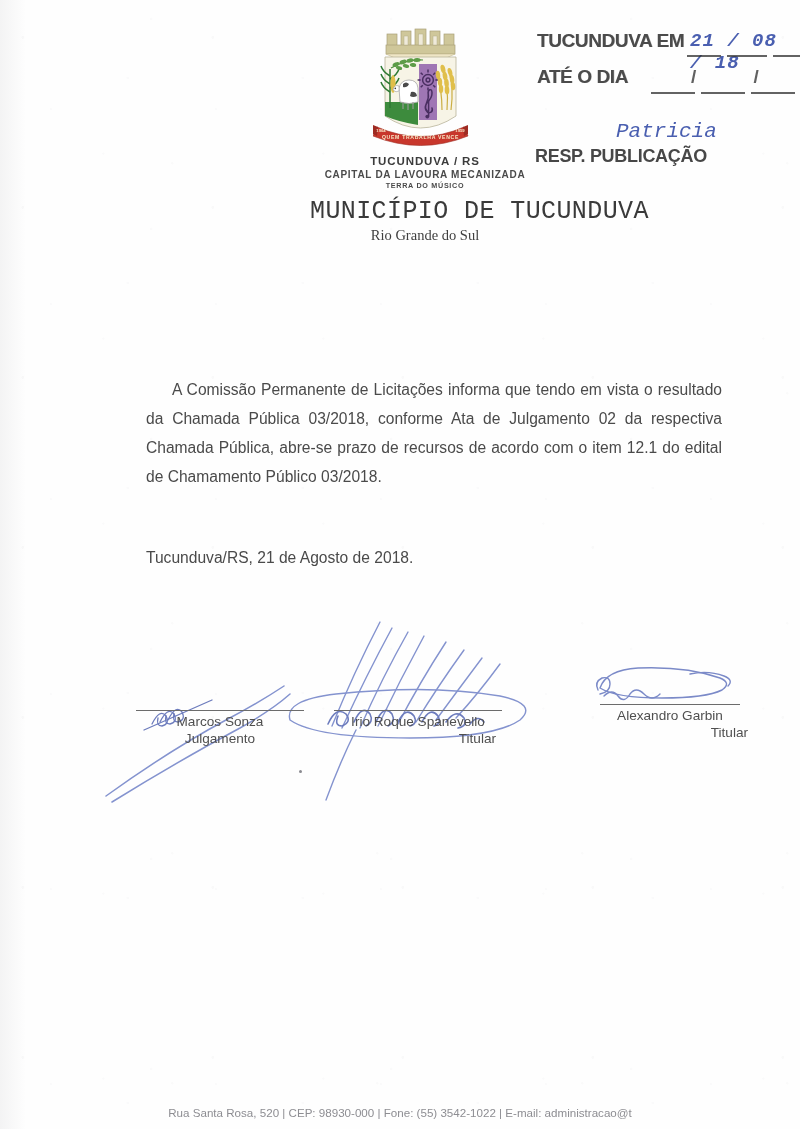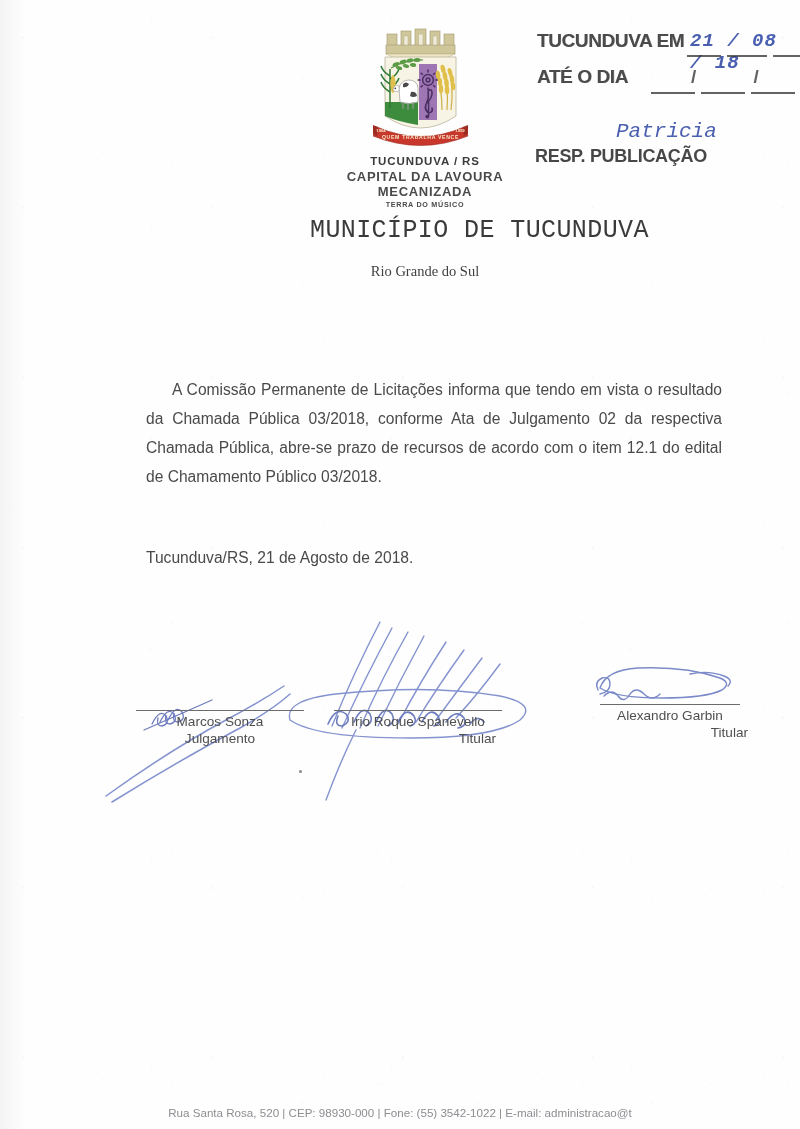--- a/index.html
+++ b/index.html
@@ -55,21 +55,21 @@
   .coat-svg { display: block; margin: 0 auto; }
 
   .muni-line1 {
     font-size: 11.5px;
     font-weight: bold;
     letter-spacing: .9px;
     color: #3b3b3b;
     margin-top: 3px;
   }
   .muni-line2 {
-    font-size: 13px;
+    font-size: 10px;
     font-weight: bold;
     letter-spacing: .7px;
     color: #4a4a4a;
     margin-top: 2px;
   }
   .muni-line3 {
     font-size: 7.2px;
     font-weight: bold;
     letter-spacing: .7px;
     color: #4a4a4a;
@@ -80,21 +80,21 @@
     font-size: 25px;
     color: #3a3a3a;
     letter-spacing: .4px;
     margin-top: 7px;
     white-space: nowrap;
   }
   .muni-state {
     font-family: "Liberation Serif", serif;
     font-size: 14.5px;
     color: #3f3f3f;
-    margin-top: 18px;
+    margin-top: 1px;
   }
 
   
   .stamp {
     position: absolute;
     left: 527px; top: 24px;
     width: 260px; height: 165px;
     font-family: "Liberation Sans", sans-serif;
     color: #2a2a2a;
   }

